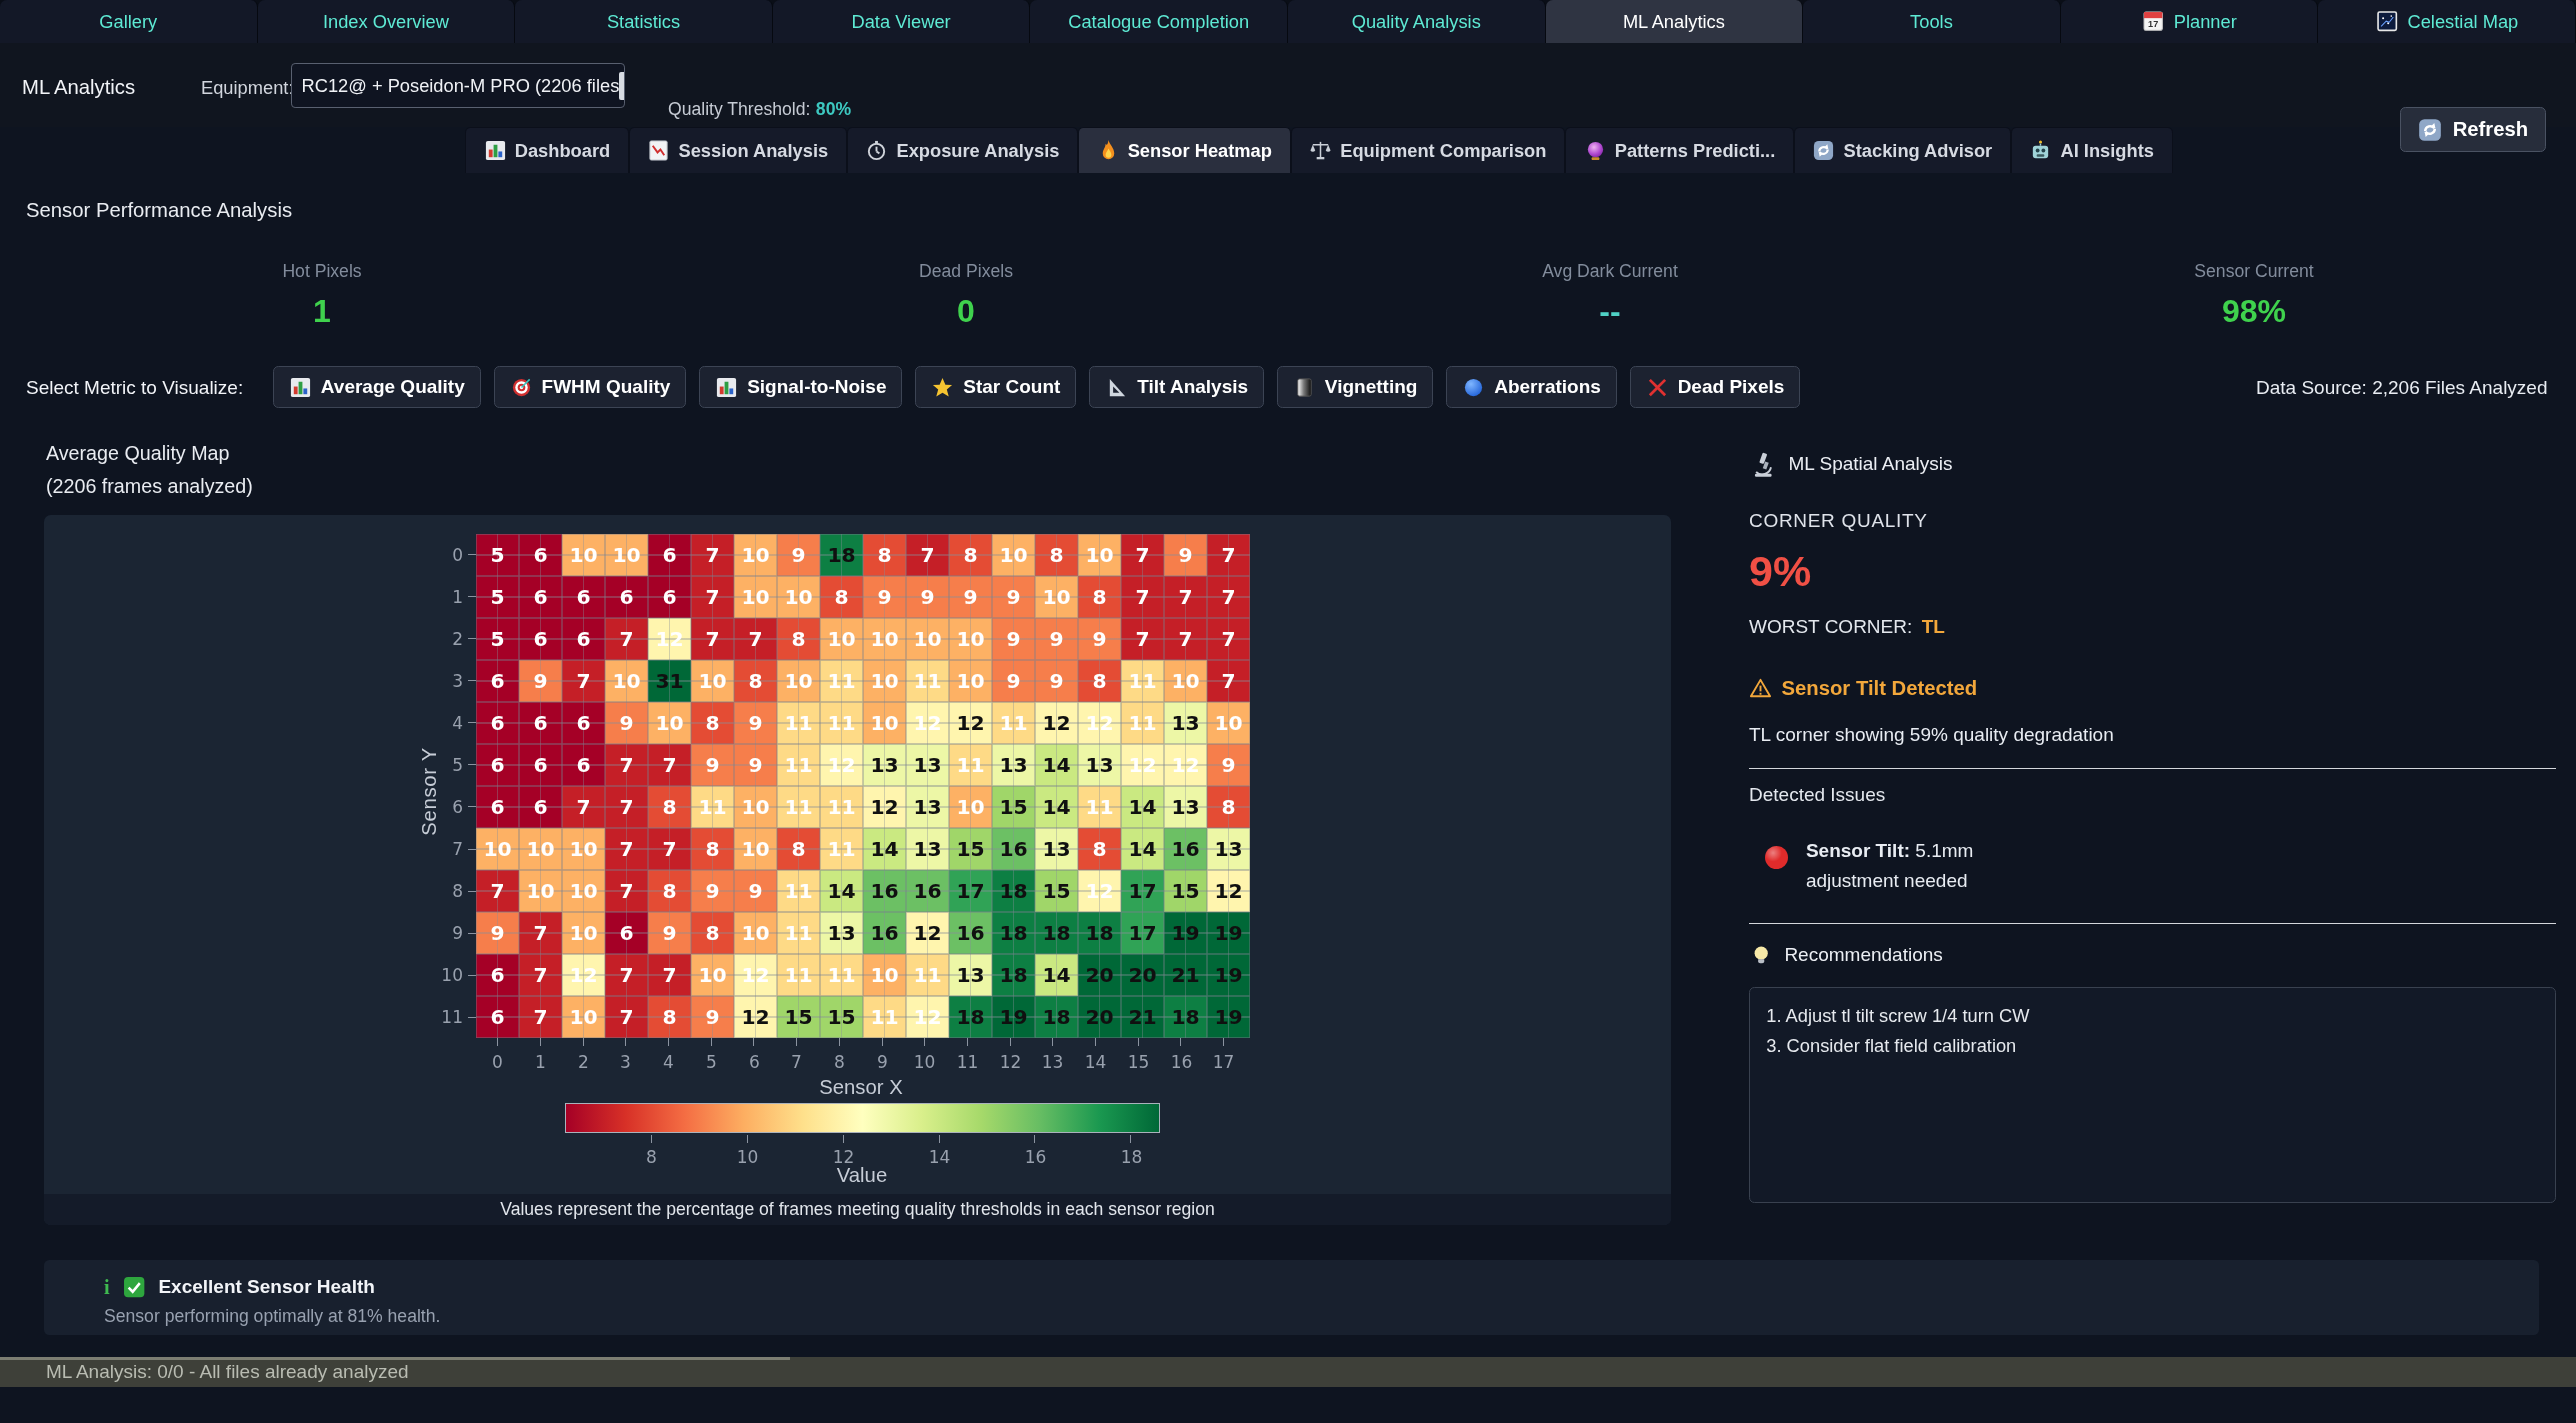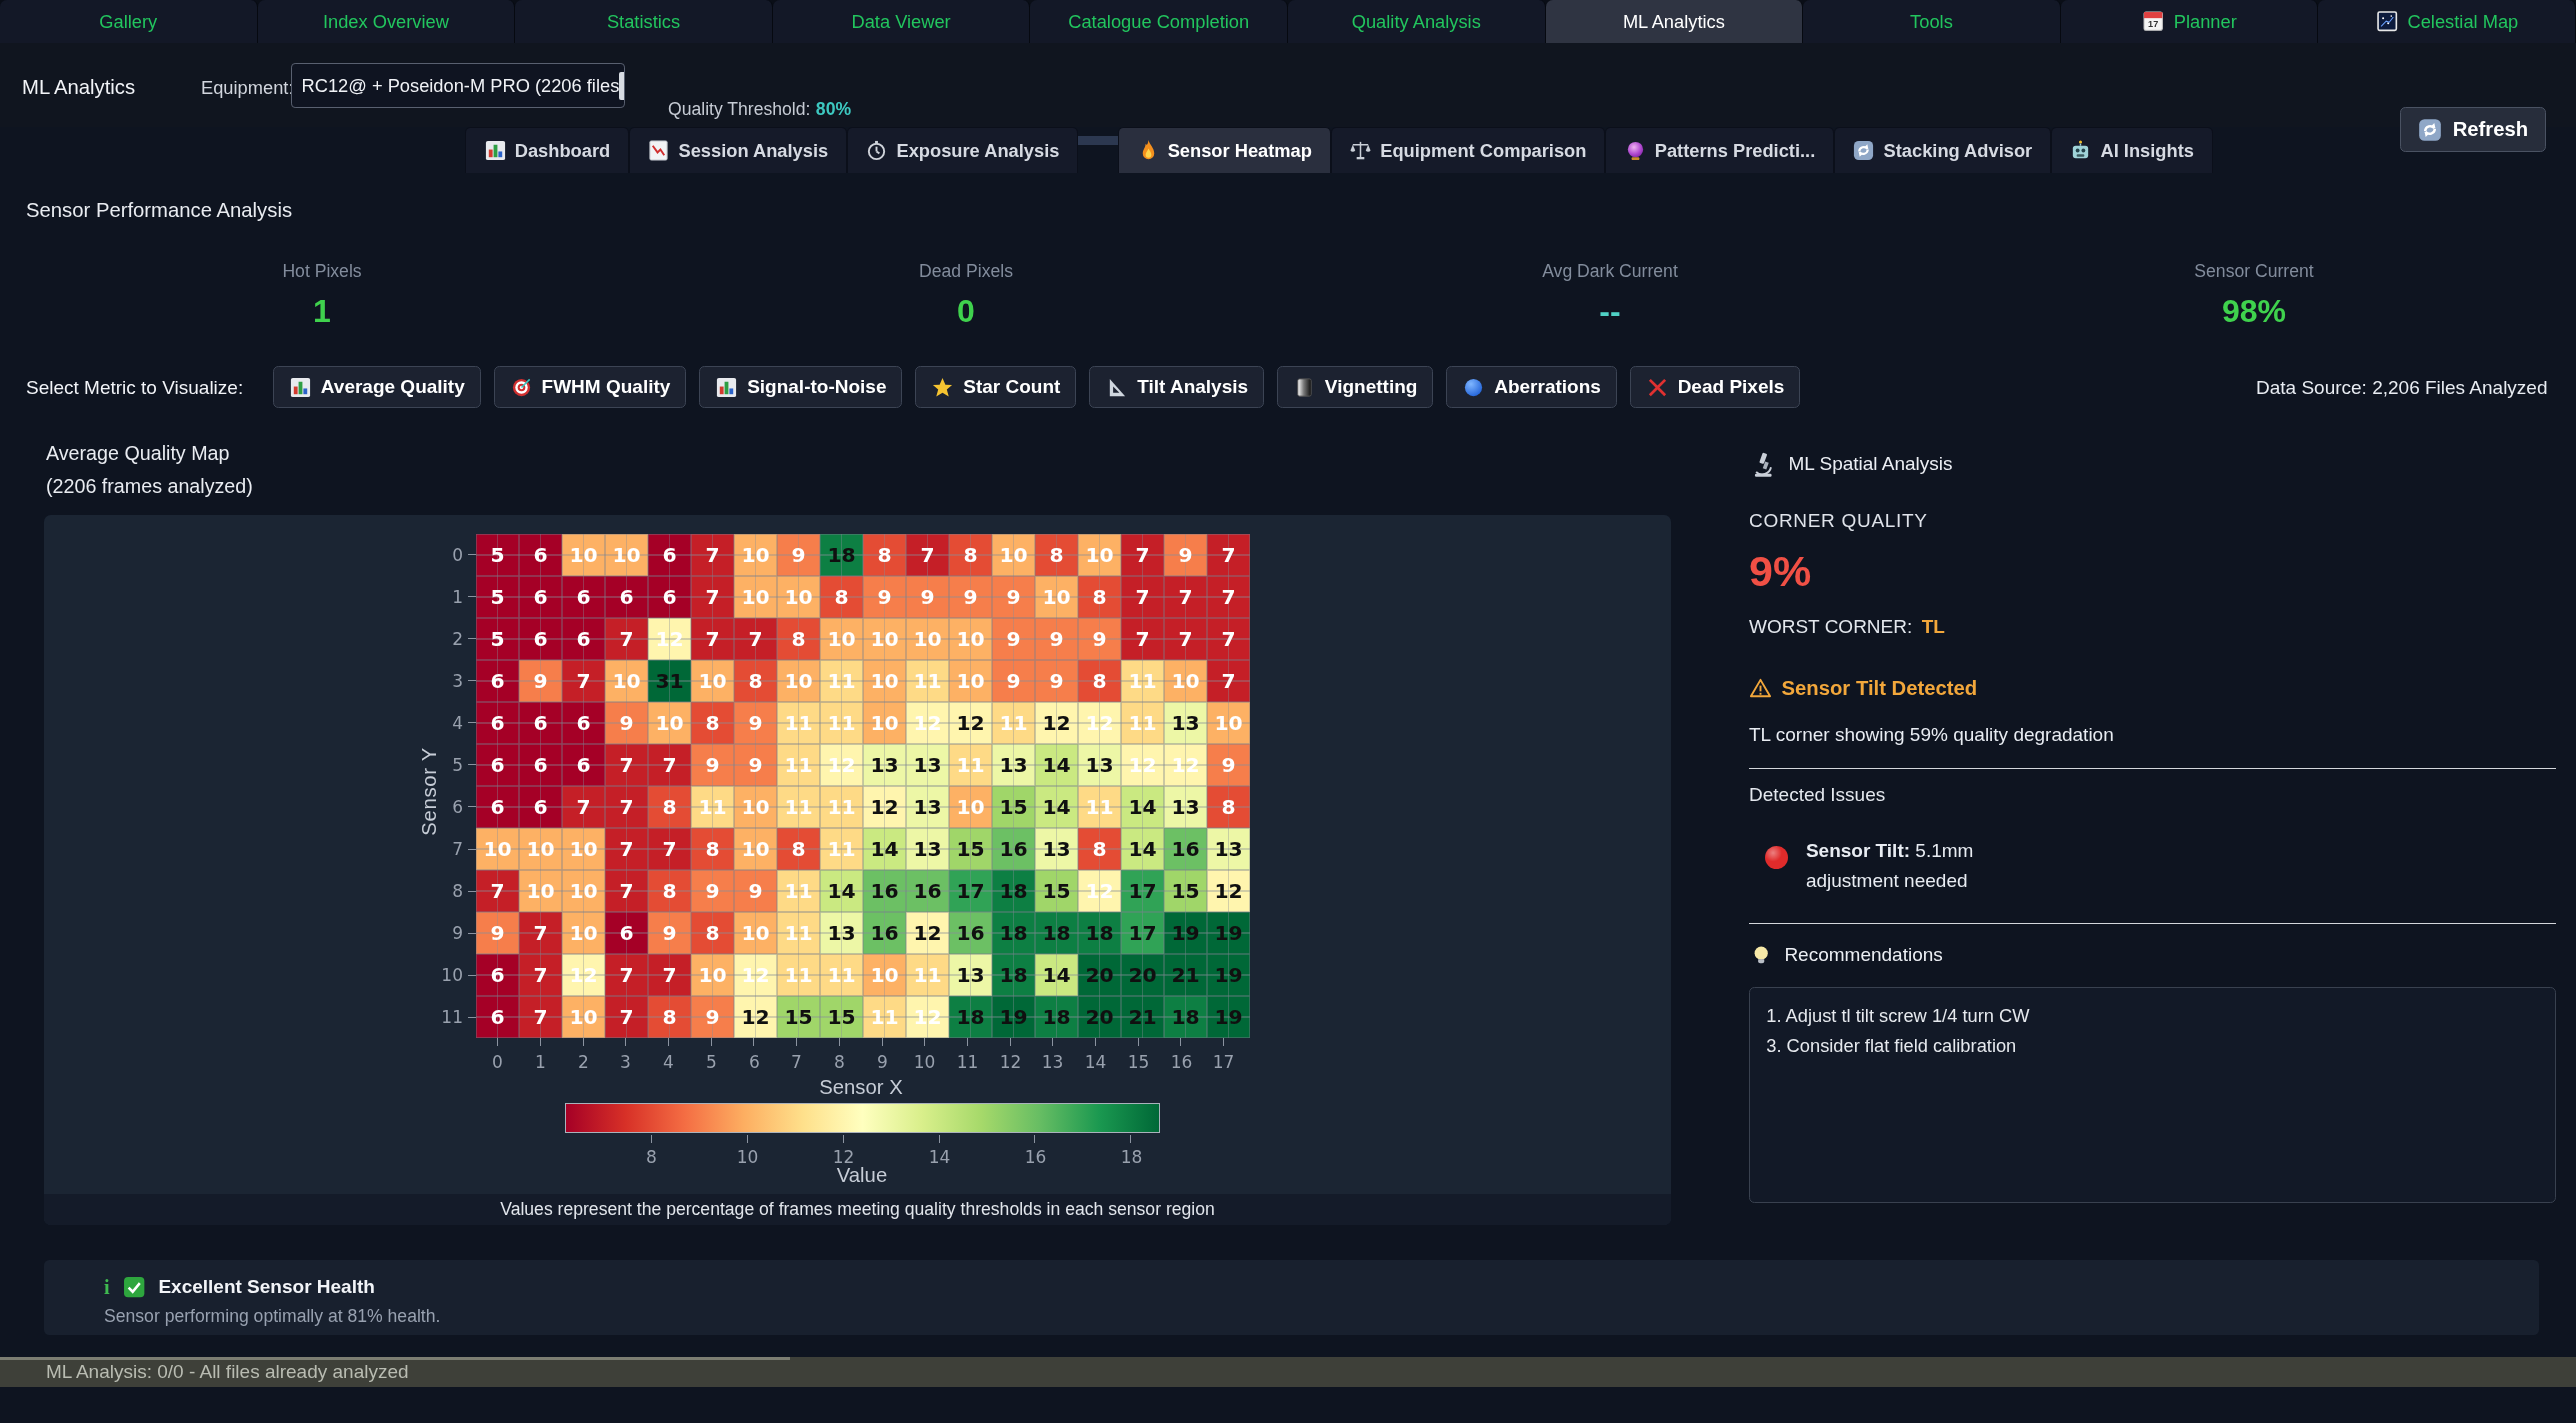--- a/index.html
+++ b/index.html
@@ -3,21 +3,21 @@
 <meta charset="utf-8">
 <style>
   * { margin:0; padding:0; box-sizing:border-box; }
   html,body { width:2576px; height:1424px; overflow:hidden; background:#0e1420;
     font-family:"Liberation Sans", sans-serif; color:#e8ecf2; }
 
   
   .navbar { position:absolute; left:0; top:0; width:2576px; height:43px; background:#0a0e17;
     display:flex; }
   .nav-tab { flex:1 1 0; display:flex; align-items:center; justify-content:center; gap:8.1px;
-    background:#131827; border-right:0.7px solid #060910; color:#22c55e; font-size:18.3px;
+    background:#131827; border-right:0.7px solid #060910; color:#5eead4; font-size:18.3px;
     border-radius:6.8px 6.8px 0 0; cursor:default; }
   .nav-tab.active { background:#2f3442; color:#ffffff; }
   .nav-tab .ic { width:24.4px; height:24.4px; }
 
   
   .toolbar { position:absolute; left:0; top:43px; width:2576px; height:84px; background:#10151f; }
   .tb-title { position:absolute; left:22px; top:33px; font-size:20.3px; color:#f2f4f8; }
   .tb-eqlabel { position:absolute; left:201px; top:34px; font-size:18.3px; color:#d2d6de; }
   .dropdown { position:absolute; left:291px; top:20.3px; width:334px; height:45px; background:#0f1421;
     border:1.4px solid #596070; border-radius:4.1px; display:flex; align-items:center;
@@ -34,21 +34,21 @@
   .refresh-btn { position:absolute; right:30.5px; top:64px; height:45px; padding:0 16.3px;
     background:#272d3b; border:1.4px solid #4a5262; border-radius:5.4px; display:flex; gap:9.5px;
     align-items:center; font-size:20.3px; font-weight:bold; color:#fff; }
   .refresh-btn .ic { width:26px; height:26px; }
 
   
   .subtabs { position:absolute; left:465px; top:127px; height:46px; display:flex; }
   .subtab { display:flex; align-items:center; gap:8.1px; padding:0 17.6px; background:#151a29;
     border:0.7px solid #0b0f1a; border-bottom:none; border-radius:5.4px 5.4px 0 0; font-size:18.3px;
     color:#d6dae2; font-weight:600; white-space:nowrap; }
-  .subtab.active { background:#2a2f3e; color:#ffffff;margin-left:40px; }
+  .subtab.active { background:#2a2f3e; color:#ffffff; }
   .subtab .ic { width:23px; height:23px; }
 
   
   .section-title { position:absolute; left:26px; top:199px; font-size:20.3px; color:#e9ecf1; }
   .stats { position:absolute; left:0; top:261px; width:2576px; display:grid;
     grid-template-columns:repeat(4,1fr); text-align:center; }
   .stat-label { font-size:17.6px; color:#828c9c; }
   .stat-value { font-size:32px; font-weight:bold; margin-top:11px; }
 
   

